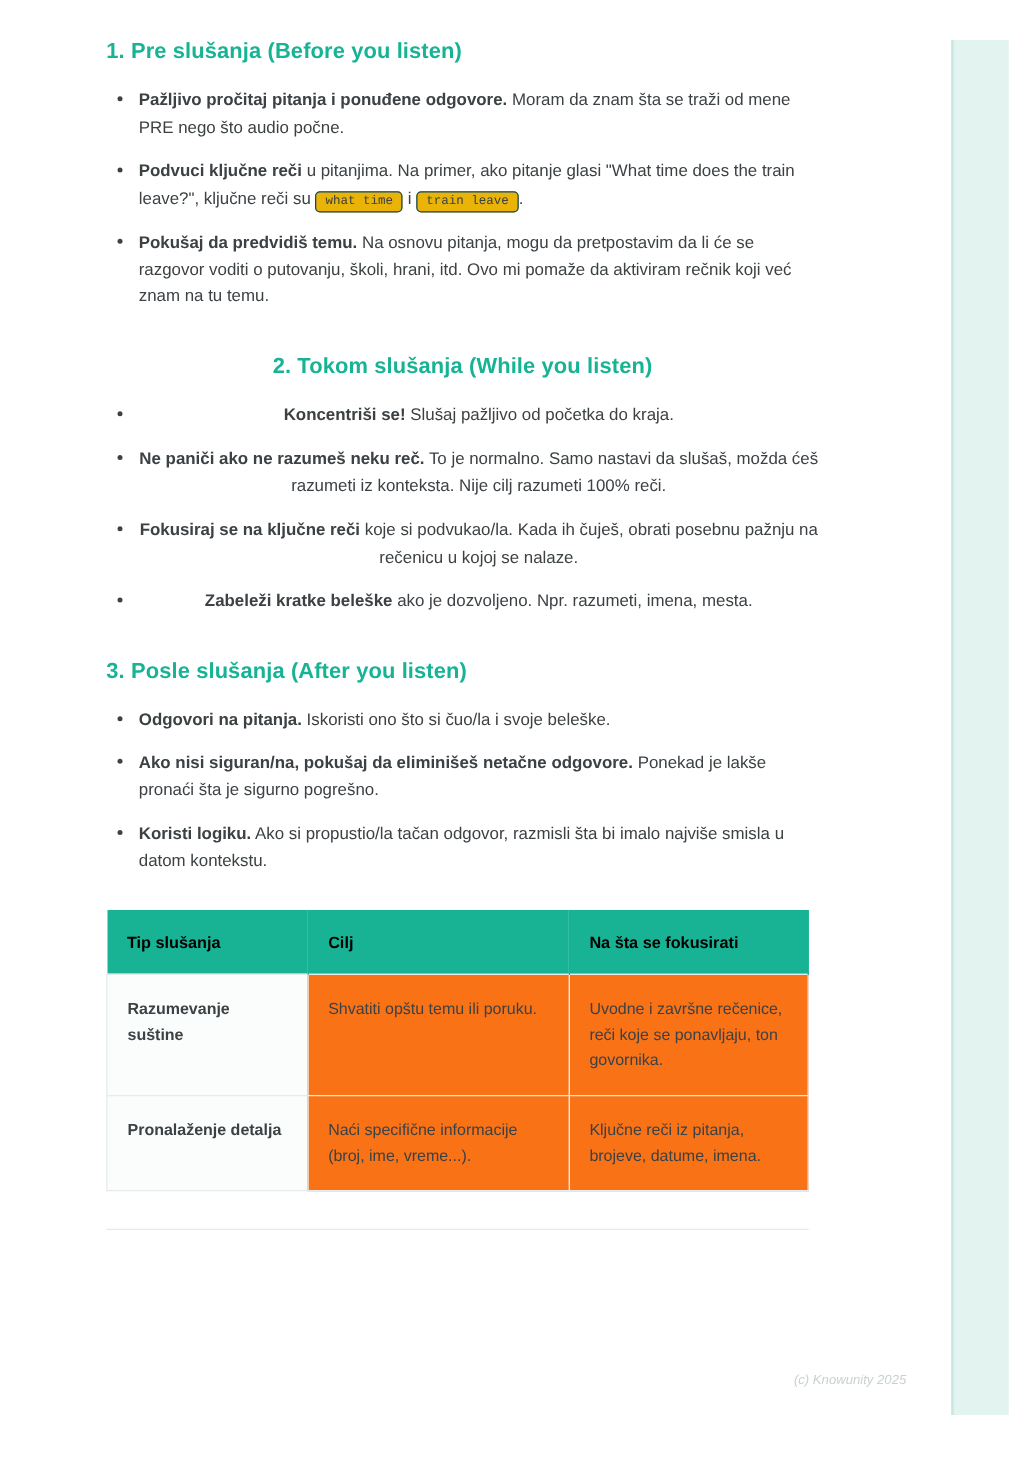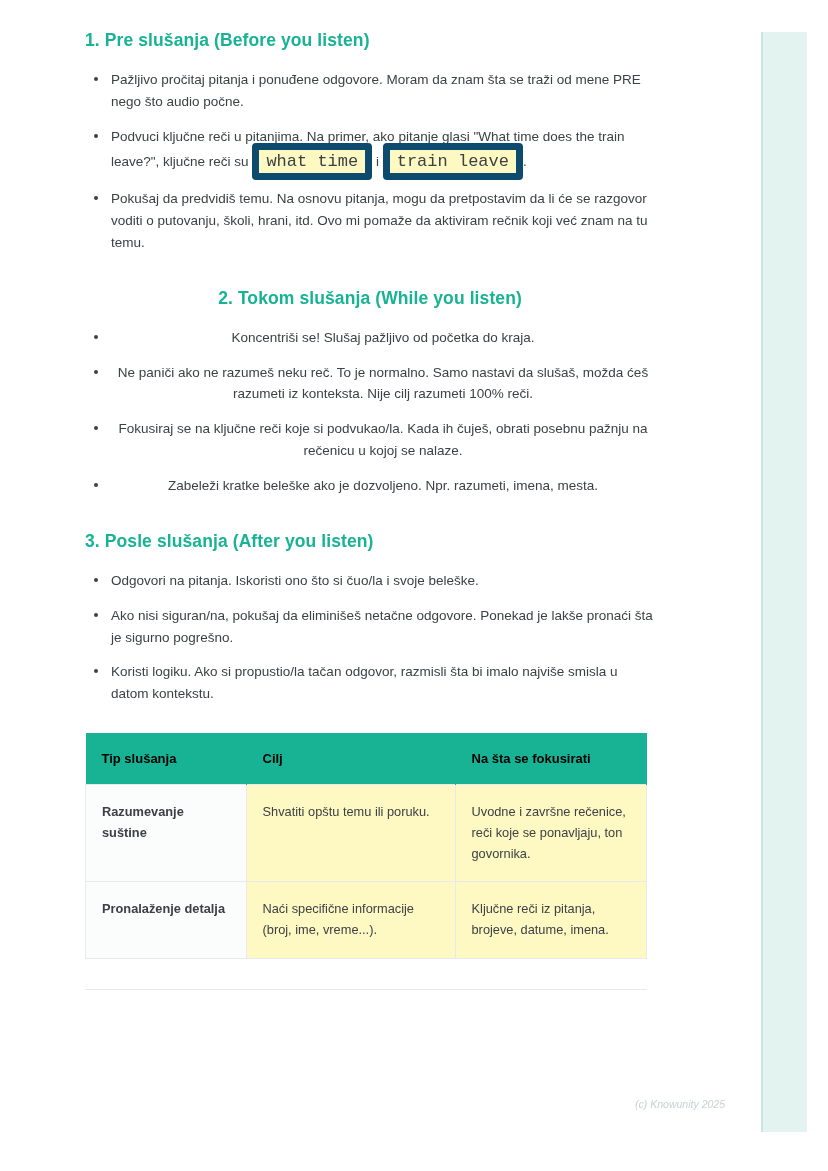--- a/index.html
+++ b/index.html
@@ -62,28 +62,28 @@
   ul.bullets li:before {
     content: "";
     position: absolute;
     left: 9px;
     top: 8px;
     width: 4px;
     height: 4px;
     border-radius: 50%;
     background: #3c4144;
   }
-  .b { font-weight: normal; }
+  .b { font-weight: bold; }
   code.kbd {
     font-family: "Liberation Mono", monospace;
-    background: #fef9c3;
-    border: 7px solid #0c4a6e;
+    background: #eab308;
+    border: 1px solid #0c4a6e;
     border-radius: 4px;
     padding: 2px 7px;
-    font-size: 17px;
+    font-size: 10px;
     color: #3c4144;
     white-space: nowrap;
   }
   table.listening-table {
     border-collapse: collapse;
     width: 562px;
     margin-top: 28px;
     table-layout: fixed;
     font-size: 12.8px;
   }
@@ -96,21 +96,21 @@
     font-size: 13px;
     border-right: 1px solid #17b394;
   }
   table.listening-table thead th:first-child { width: 128px; }
   table.listening-table thead th:nth-child(2) { width: 176px; }
   table.listening-table tbody td {
     padding: 17px 16px;
     vertical-align: top;
     line-height: 1.62;
     border: 1px solid #e6eaec;
-    background: #fef9c3;
+    background: #f97316;
     color: #3c4144;
   }
   table.listening-table tbody td.rowhead {
     font-weight: bold;
     background: #fbfcfc;
   }
   .divider {
     margin-top: 30px;
     border-top: 1px solid #e6eaec;
     width: 562px;

